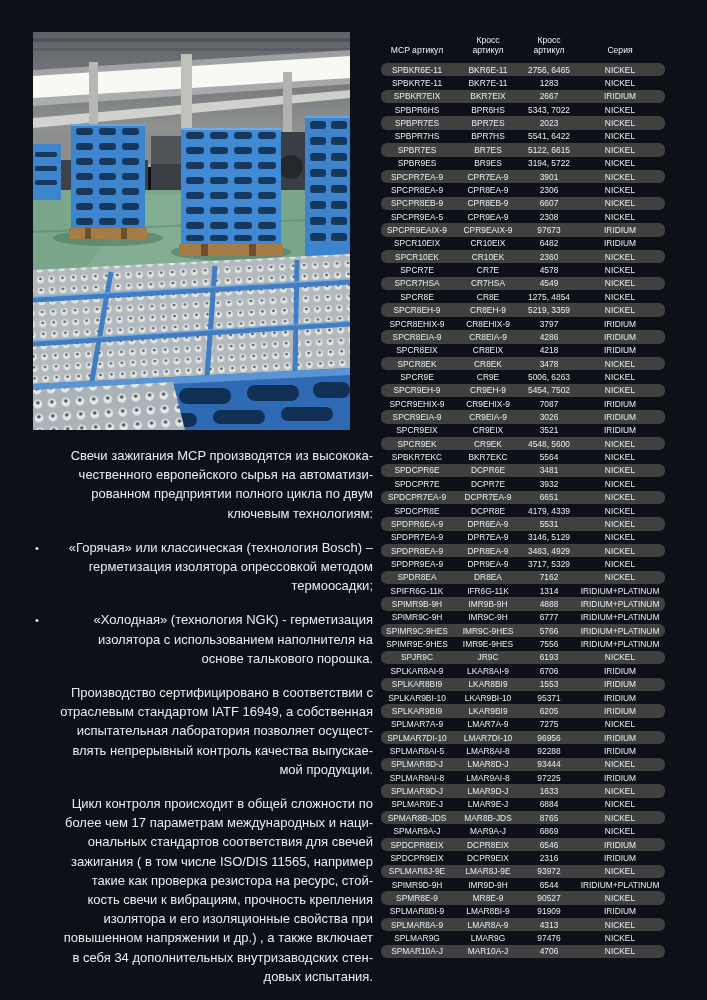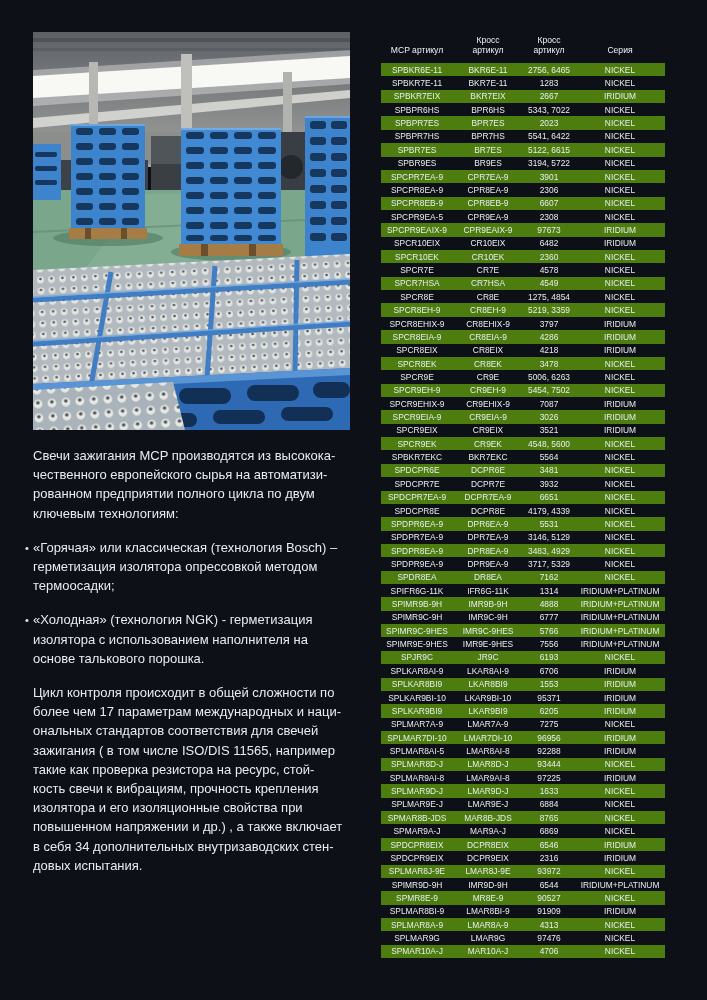--- a/index.html
+++ b/index.html
@@ -16,25 +16,26 @@
   
   .photo {
     position: absolute; left: 33px; top: 32px;
     width: 317px; height: 398px;
     overflow: hidden;
   }
   .photo svg { display: block; }
 
   
   .article {
-    position: absolute; left: 33px; top: 446px;
+    position: absolute; left: 43px; top: 446px;
     width: 330px;
     color: #e9ecef;
     font-size: 13px;
     line-height: 19.2px;
+    text-align: right;
   }
   .para { white-space: pre-line; margin: 0 0 15px 0; position: relative; }
   .para .dot {
     position: absolute; left: -8px; top: 1px;
     font-size: 11px; color: #e9ecef;
   }
 
   
   .xref-table {
     position: absolute; left: 381px; top: 36px;
@@ -57,21 +58,21 @@
     color: #eef1f4;
   }
   .tbody { display: block; }
   .trow {
     display: grid;
     grid-template-columns: 72px 70px 52px 90px;
     height: 13.36px;
     align-items: center;
     font-size: 8.4px;
   }
-  .trow.stripe { background: #4d7c0f; }
+  .trow.stripe { background: #404040; border-radius: 6px; }
   .tcell {
     text-align: center;
     white-space: nowrap;
     overflow: hidden;
     color: #e9edf1;
   }
 </style>
 </head>
 <body>
 
@@ -266,20 +267,25 @@
       <div class="para"><span>Свечи зажигания MCP производятся из высокока-
 чественного европейского сырья на автоматизи-
 рованном предприятии полного цикла по двум
 ключевым технологиям:</span></div>
       <div class="para bullet"><span class="dot">•</span><span>«Горячая» или классическая (технология Bosch) –
 герметизация изолятора опрессовкой методом
 термоосадки;</span></div>
       <div class="para bullet"><span class="dot">•</span><span>«Холодная» (технология NGK) - герметизация
 изолятора с использованием наполнителя на
 основе талькового порошка.</span></div>
+      <div class="para"><span>Производство сертифицировано в соответствии с
+отраслевым стандартом IATF 16949, а собственная
+испытательная лаборатория позволяет осущест-
+влять непрерывный контроль качества выпускае-
+мой продукции.</span></div>
       <div class="para"><span>Цикл контроля происходит в общей сложности по
 более чем 17 параметрам международных и наци-
 ональных стандартов соответствия для свечей
 зажигания ( в том числе ISO/DIS 11565, например
 такие как проверка резистора на ресурс, стой-
 кость свечи к вибрациям, прочность крепления
 изолятора и его изоляционные свойства при
 повышенном напряжении и др.) , а также включает
 в себя 34 дополнительных внутризаводских стен-
 довых испытания.</span></div>

